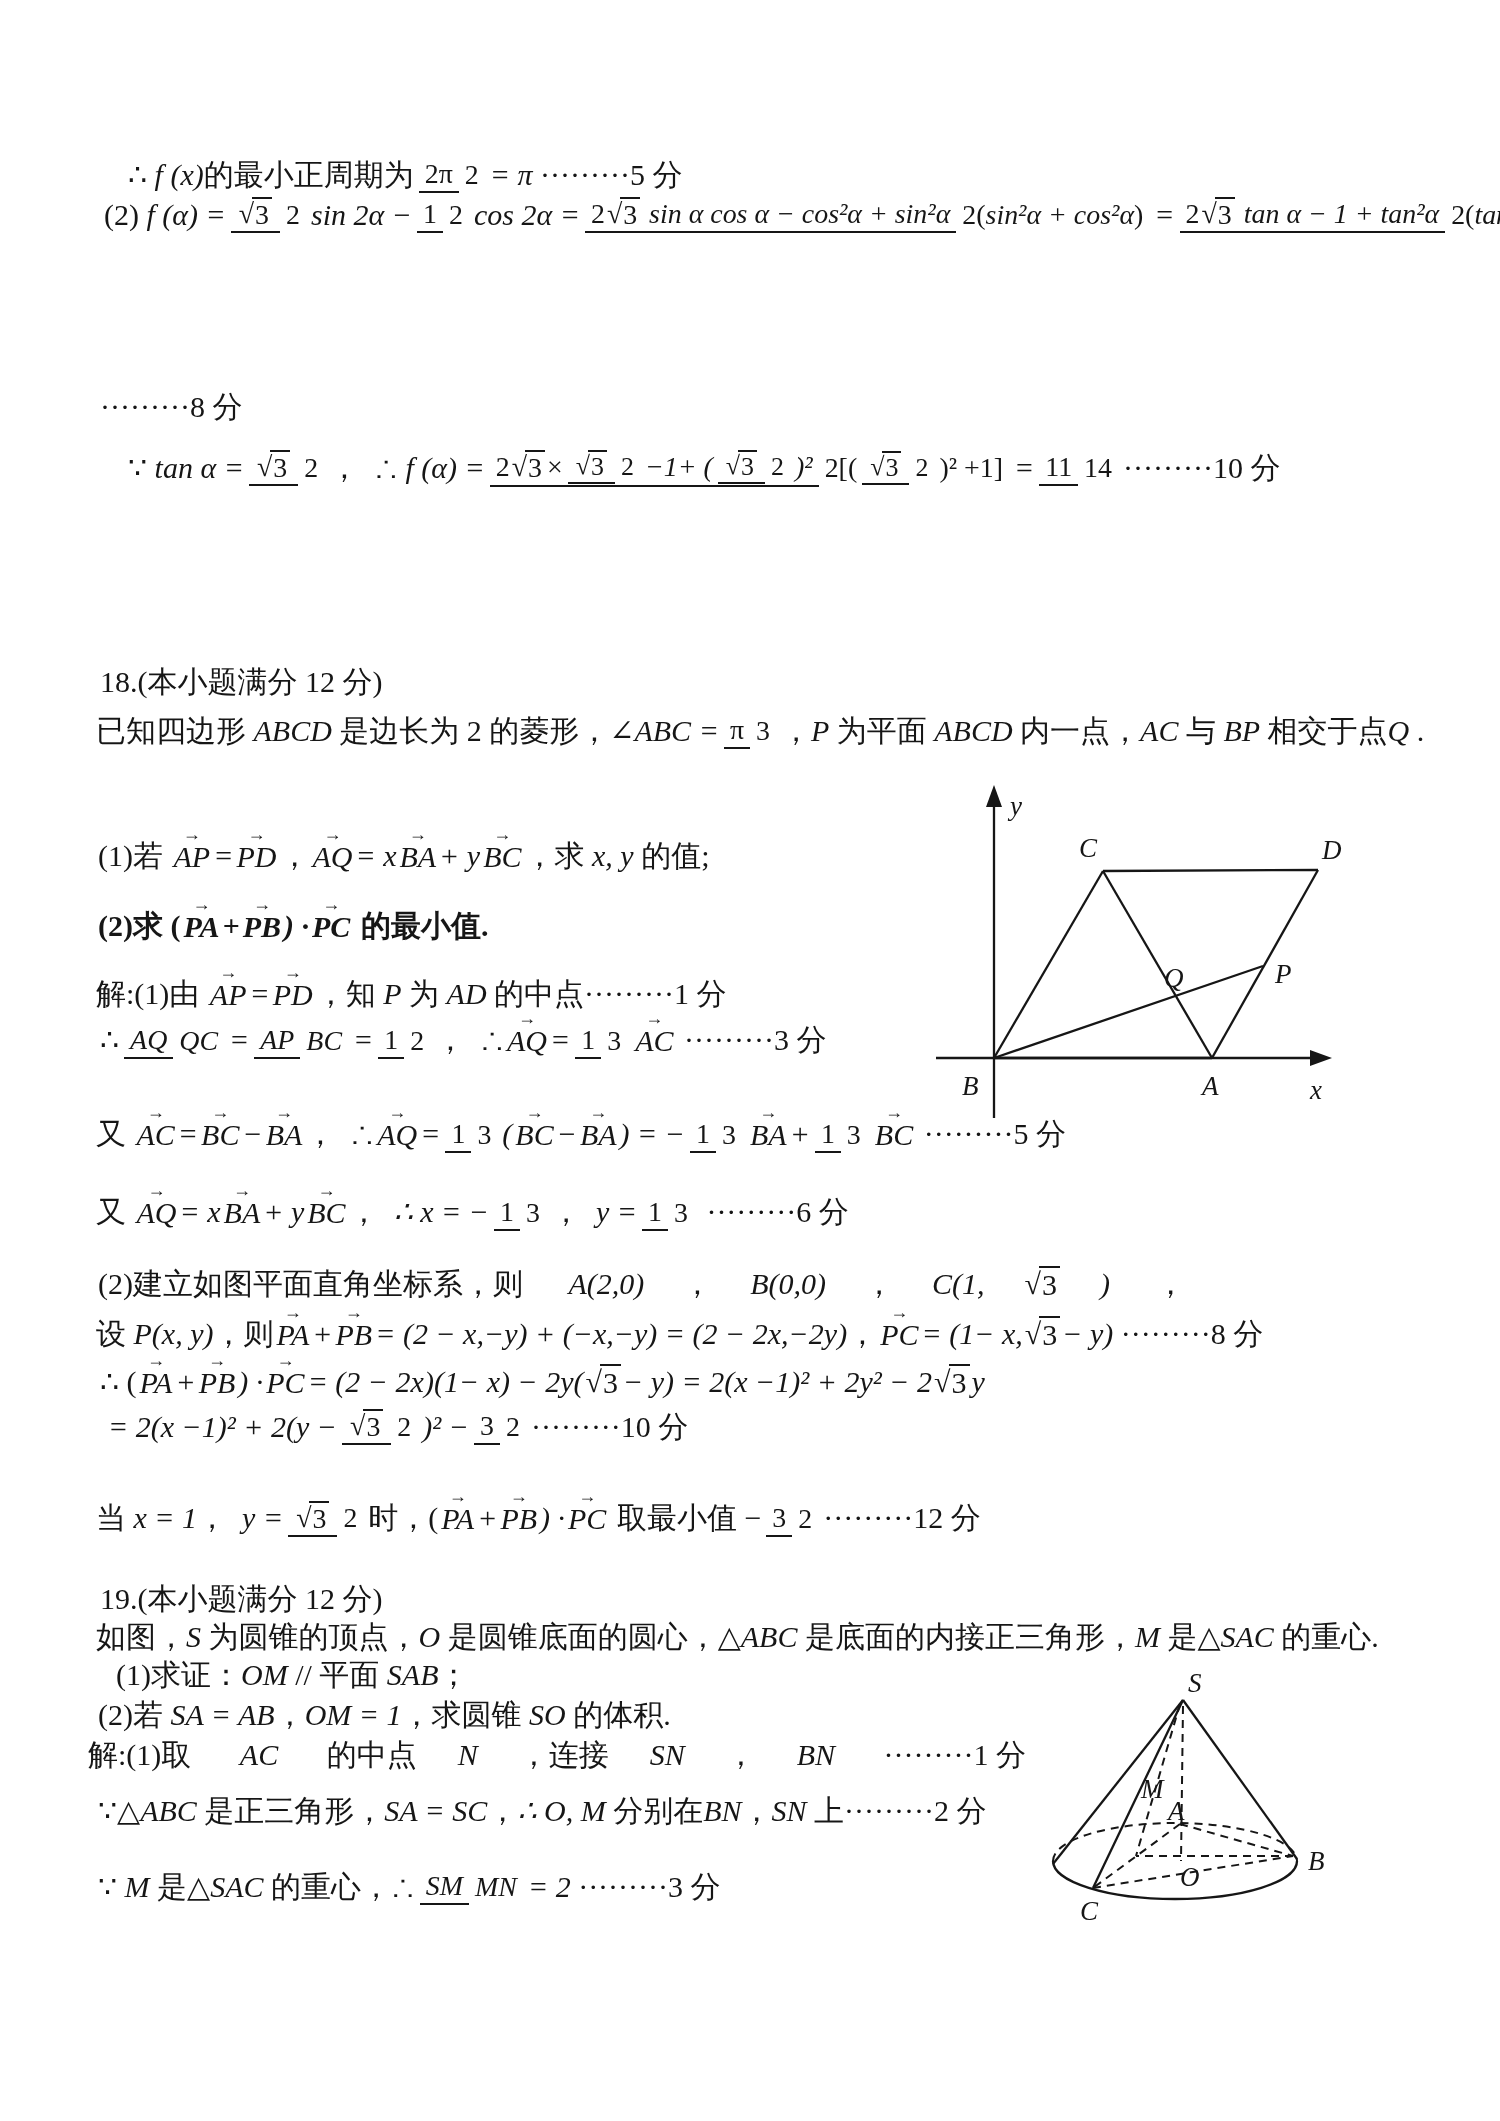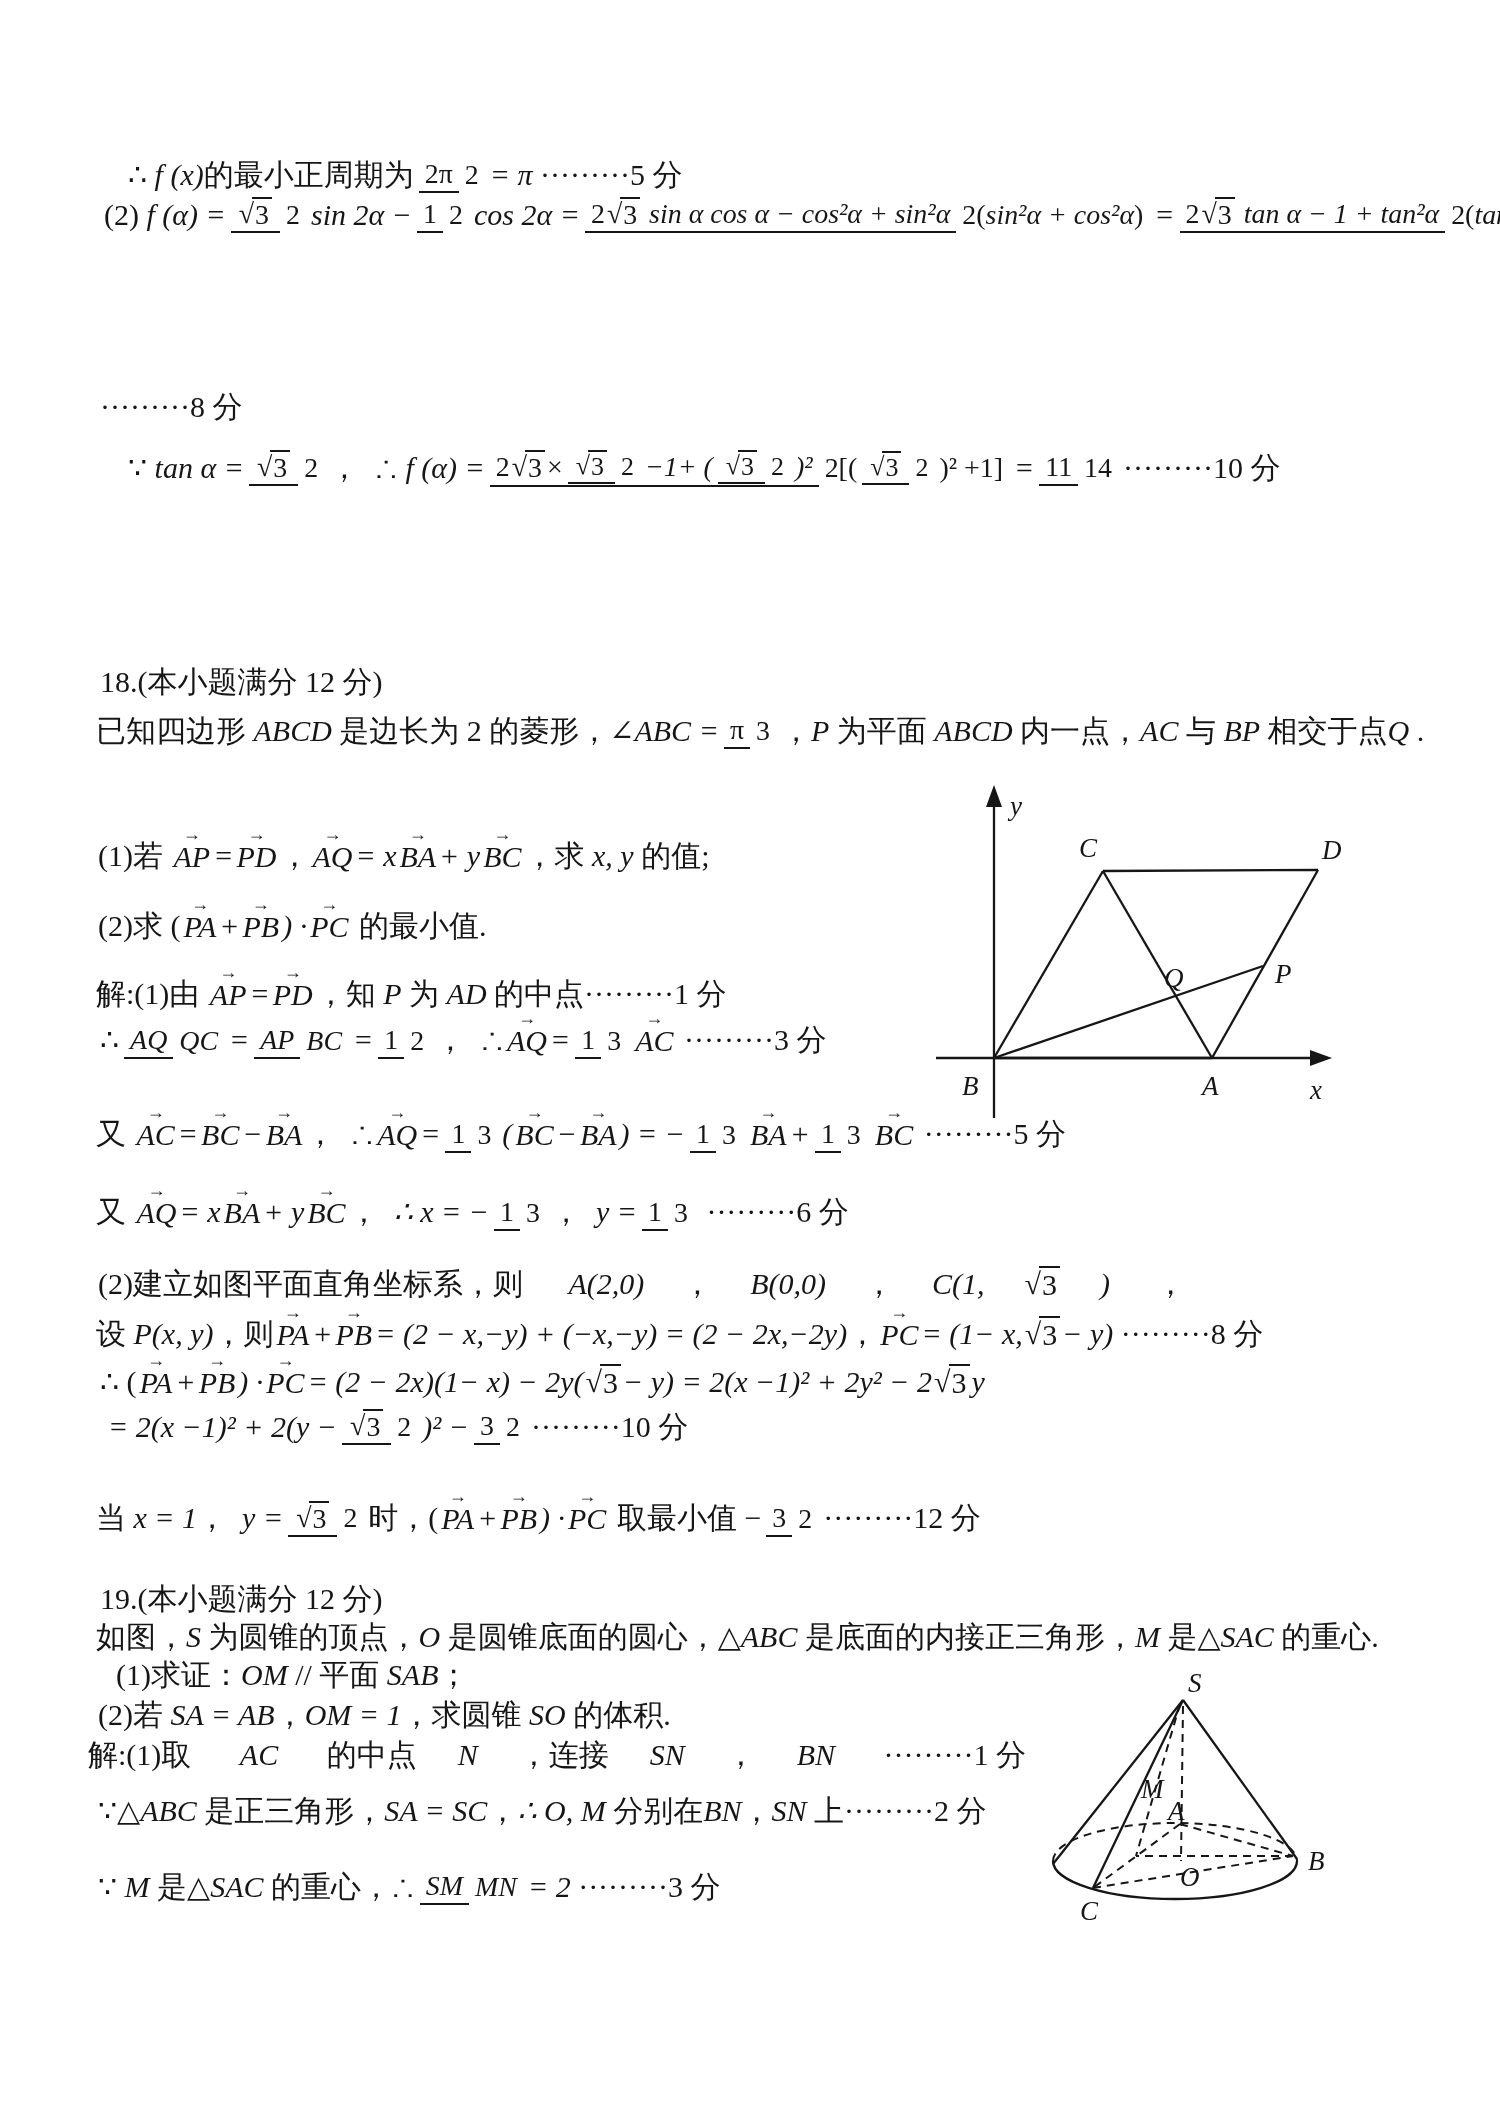--- a/index.html
+++ b/index.html
@@ -28,21 +28,21 @@
 
 <div id="page">
 
   <div class="line" style="left:128px;top:156px;"><span class="t">∴ </span><span class="m">f (x)</span><span class="t">的最小正周期为</span><span class="f"><span class="fn"><span class="t">2π</span></span><span class="fd"><span class="t">2</span></span></span><span class="m">= π</span><span class="t"> ·········5 分</span></div>
   <div class="line" style="left:104px;top:196px;"><span class="t">(2) </span><span class="m">f (α) =</span><span class="f"><span class="fn"><span class="r"><span class="rs">√</span><span class="ri">3</span></span></span><span class="fd"><span class="t">2</span></span></span><span class="m">sin 2α −</span><span class="f"><span class="fn"><span class="t">1</span></span><span class="fd"><span class="t">2</span></span></span><span class="m">cos 2α =</span><span class="f"><span class="fn"><span class="t">2</span><span class="r"><span class="rs">√</span><span class="ri">3</span></span><span class="m"> sin α cos α − cos²α + sin²α</span></span><span class="fd"><span class="t">2(</span><span class="m">sin²α + cos²α</span><span class="t">)</span></span></span><span class="m">=</span><span class="f"><span class="fn"><span class="t">2</span><span class="r"><span class="rs">√</span><span class="ri">3</span></span><span class="m"> tan α − 1 + tan²α</span></span><span class="fd"><span class="t">2(</span><span class="m">tan²α + 1</span><span class="t">)</span></span></span></div>
   <div class="line" style="left:100px;top:388px;"><span class="t">·········8 分</span></div>
   <div class="line" style="left:128px;top:448px;"><span class="t">∵ </span><span class="m">tan α =</span><span class="f"><span class="fn"><span class="r"><span class="rs">√</span><span class="ri">3</span></span></span><span class="fd"><span class="t">2</span></span></span><span class="t">，  ∴ </span><span class="m">f (α) =</span><span class="f"><span class="fn"><span class="t">2</span><span class="r"><span class="rs">√</span><span class="ri">3</span></span><span class="t">×</span><span class="f"><span class="fn"><span class="r"><span class="rs">√</span><span class="ri">3</span></span></span><span class="fd"><span class="t">2</span></span></span><span class="m">−1+ (</span><span class="f"><span class="fn"><span class="r"><span class="rs">√</span><span class="ri">3</span></span></span><span class="fd"><span class="t">2</span></span></span><span class="m">)²</span></span><span class="fd"><span class="t">2[(</span><span class="f"><span class="fn"><span class="r"><span class="rs">√</span><span class="ri">3</span></span></span><span class="fd"><span class="t">2</span></span></span><span class="t">)² +1]</span></span></span><span class="m">=</span><span class="f"><span class="fn"><span class="t">11</span></span><span class="fd"><span class="t">14</span></span></span><span class="t">·········10 分</span></div>
   <div class="line" style="left:100px;top:648px;margin-top:15px;"><span class="t">18.(本小题满分 12 分)</span></div>
   <div class="line" style="left:96px;top:712px;"><span class="t">已知四边形 </span><span class="m">ABCD</span><span class="t"> 是边长为 2 的菱形，</span><span class="m">∠ABC =</span><span class="f"><span class="fn"><span class="t">π</span></span><span class="fd"><span class="t">3</span></span></span><span class="t">，</span><span class="m">P</span><span class="t"> 为平面 </span><span class="m">ABCD</span><span class="t"> 内一点，</span><span class="m">AC</span><span class="t"> 与 </span><span class="m">BP</span><span class="t"> 相交于点</span><span class="m">Q</span><span class="t"> .</span></div>
   <div class="line" style="left:98px;top:830px;"><span class="t">(1)若 </span><span class="v"><span class="va">→</span><span class="vb">AP</span></span><span class="m">=</span><span class="v"><span class="va">→</span><span class="vb">PD</span></span><span class="t">，</span><span class="v"><span class="va">→</span><span class="vb">AQ</span></span><span class="m">= x</span><span class="v"><span class="va">→</span><span class="vb">BA</span></span><span class="m">+ y</span><span class="v"><span class="va">→</span><span class="vb">BC</span></span><span class="t">，求 </span><span class="m">x, y</span><span class="t"> 的值;</span></div>
-  <div class="line" style="left:98px;top:900px;"><span class="t">(2)求 (</span><span class="v"><span class="va">→</span><span class="vb">PA</span></span><span class="m">+</span><span class="v"><span class="va">→</span><span class="vb">PB</span></span><span class="m">) ·</span><span class="v"><span class="va">→</span><span class="vb">PC</span></span><span class="t"> 的最小值.</span></div>
+  <div class="line" style="left:98px;top:900px;font-weight:bold;"><span class="t">(2)求 (</span><span class="v"><span class="va">→</span><span class="vb">PA</span></span><span class="m">+</span><span class="v"><span class="va">→</span><span class="vb">PB</span></span><span class="m">) ·</span><span class="v"><span class="va">→</span><span class="vb">PC</span></span><span class="t"> 的最小值.</span></div>
   <div class="line" style="left:96px;top:968px;"><span class="t">解:(1)由 </span><span class="v"><span class="va">→</span><span class="vb">AP</span></span><span class="m">=</span><span class="v"><span class="va">→</span><span class="vb">PD</span></span><span class="t">，知 </span><span class="m">P</span><span class="t"> 为 </span><span class="m">AD</span><span class="t"> 的中点·········1 分</span></div>
   <div class="line" style="left:100px;top:1014px;"><span class="t">∴</span><span class="f"><span class="fn"><span class="m">AQ</span></span><span class="fd"><span class="m">QC</span></span></span><span class="m">=</span><span class="f"><span class="fn"><span class="m">AP</span></span><span class="fd"><span class="m">BC</span></span></span><span class="m">=</span><span class="f"><span class="fn"><span class="t">1</span></span><span class="fd"><span class="t">2</span></span></span><span class="t">，  ∴</span><span class="v"><span class="va">→</span><span class="vb">AQ</span></span><span class="m">=</span><span class="f"><span class="fn"><span class="t">1</span></span><span class="fd"><span class="t">3</span></span></span><span class="v"><span class="va">→</span><span class="vb">AC</span></span><span class="t"> ·········3 分</span></div>
   <div class="line" style="left:96px;top:1108px;"><span class="t">又 </span><span class="v"><span class="va">→</span><span class="vb">AC</span></span><span class="m">=</span><span class="v"><span class="va">→</span><span class="vb">BC</span></span><span class="m">−</span><span class="v"><span class="va">→</span><span class="vb">BA</span></span><span class="t">，  ∴</span><span class="v"><span class="va">→</span><span class="vb">AQ</span></span><span class="m">=</span><span class="f"><span class="fn"><span class="t">1</span></span><span class="fd"><span class="t">3</span></span></span><span class="m">(</span><span class="v"><span class="va">→</span><span class="vb">BC</span></span><span class="m">−</span><span class="v"><span class="va">→</span><span class="vb">BA</span></span><span class="m">) = −</span><span class="f"><span class="fn"><span class="t">1</span></span><span class="fd"><span class="t">3</span></span></span><span class="v"><span class="va">→</span><span class="vb">BA</span></span><span class="m">+</span><span class="f"><span class="fn"><span class="t">1</span></span><span class="fd"><span class="t">3</span></span></span><span class="v"><span class="va">→</span><span class="vb">BC</span></span><span class="t"> ·········5 分</span></div>
   <div class="line" style="left:96px;top:1186px;"><span class="t">又 </span><span class="v"><span class="va">→</span><span class="vb">AQ</span></span><span class="m">= x</span><span class="v"><span class="va">→</span><span class="vb">BA</span></span><span class="m">+ y</span><span class="v"><span class="va">→</span><span class="vb">BC</span></span><span class="t">，  </span><span class="m">∴ x = −</span><span class="f"><span class="fn"><span class="t">1</span></span><span class="fd"><span class="t">3</span></span></span><span class="t">，  </span><span class="m">y =</span><span class="f"><span class="fn"><span class="t">1</span></span><span class="fd"><span class="t">3</span></span></span><span class="t"> ·········6 分</span></div>
   <div class="line" style="left:98px;top:1265px;gap:38px;"><span class="t">(2)建立如图平面直角坐标系，则 </span><span class="m">A(2,0)</span><span class="t">，</span><span class="m">B(0,0)</span><span class="t">，</span><span class="m">C(1,</span><span class="r"><span class="rs">√</span><span class="ri">3</span></span><span class="m">)</span><span class="t"> ，</span></div>
   <div class="line" style="left:96px;top:1308px;"><span class="t">设 </span><span class="m">P(x, y)</span><span class="t">，则</span><span class="v"><span class="va">→</span><span class="vb">PA</span></span><span class="m">+</span><span class="v"><span class="va">→</span><span class="vb">PB</span></span><span class="m">= (2 − x,−y) + (−x,−y) = (2 − 2x,−2y)</span><span class="t">，</span><span class="v"><span class="va">→</span><span class="vb">PC</span></span><span class="m">= (1− x,</span><span class="r"><span class="rs">√</span><span class="ri">3</span></span><span class="m">− y)</span><span class="t"> ·········8 分</span></div>
   <div class="line" style="left:100px;top:1356px;"><span class="t">∴ (</span><span class="v"><span class="va">→</span><span class="vb">PA</span></span><span class="m">+</span><span class="v"><span class="va">→</span><span class="vb">PB</span></span><span class="m">) ·</span><span class="v"><span class="va">→</span><span class="vb">PC</span></span><span class="m">= (2 − 2x)(1− x) − 2y(</span><span class="r"><span class="rs">√</span><span class="ri">3</span></span><span class="m">− y) = 2(x −1)² + 2y² − 2</span><span class="r"><span class="rs">√</span><span class="ri">3</span></span><span class="m">y</span></div>
   <div class="line" style="left:108px;top:1408px;"><span class="m">= 2(x −1)² + 2(y −</span><span class="f"><span class="fn"><span class="r"><span class="rs">√</span><span class="ri">3</span></span></span><span class="fd"><span class="t">2</span></span></span><span class="m">)² −</span><span class="f"><span class="fn"><span class="t">3</span></span><span class="fd"><span class="t">2</span></span></span><span class="t">·········10 分</span></div>
   <div class="line" style="left:96px;top:1492px;"><span class="t">当 </span><span class="m">x = 1</span><span class="t">，  </span><span class="m">y =</span><span class="f"><span class="fn"><span class="r"><span class="rs">√</span><span class="ri">3</span></span></span><span class="fd"><span class="t">2</span></span></span><span class="t">时，(</span><span class="v"><span class="va">→</span><span class="vb">PA</span></span><span class="m">+</span><span class="v"><span class="va">→</span><span class="vb">PB</span></span><span class="m">) ·</span><span class="v"><span class="va">→</span><span class="vb">PC</span></span><span class="t"> 取最小值 −</span><span class="f"><span class="fn"><span class="t">3</span></span><span class="fd"><span class="t">2</span></span></span><span class="t">·········12 分</span></div>
   <div class="line" style="left:100px;top:1580px;justify-content:center;"><span class="t">19.(本小题满分 12 分)</span></div>

